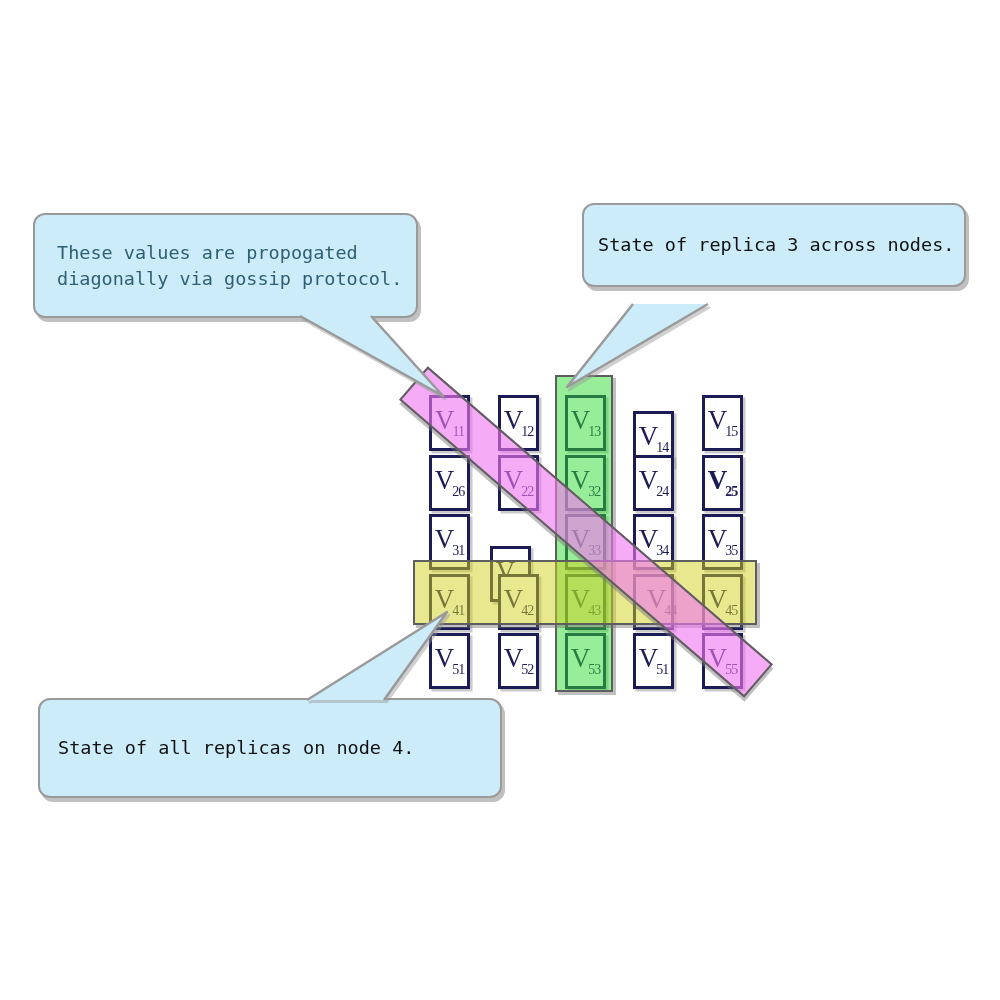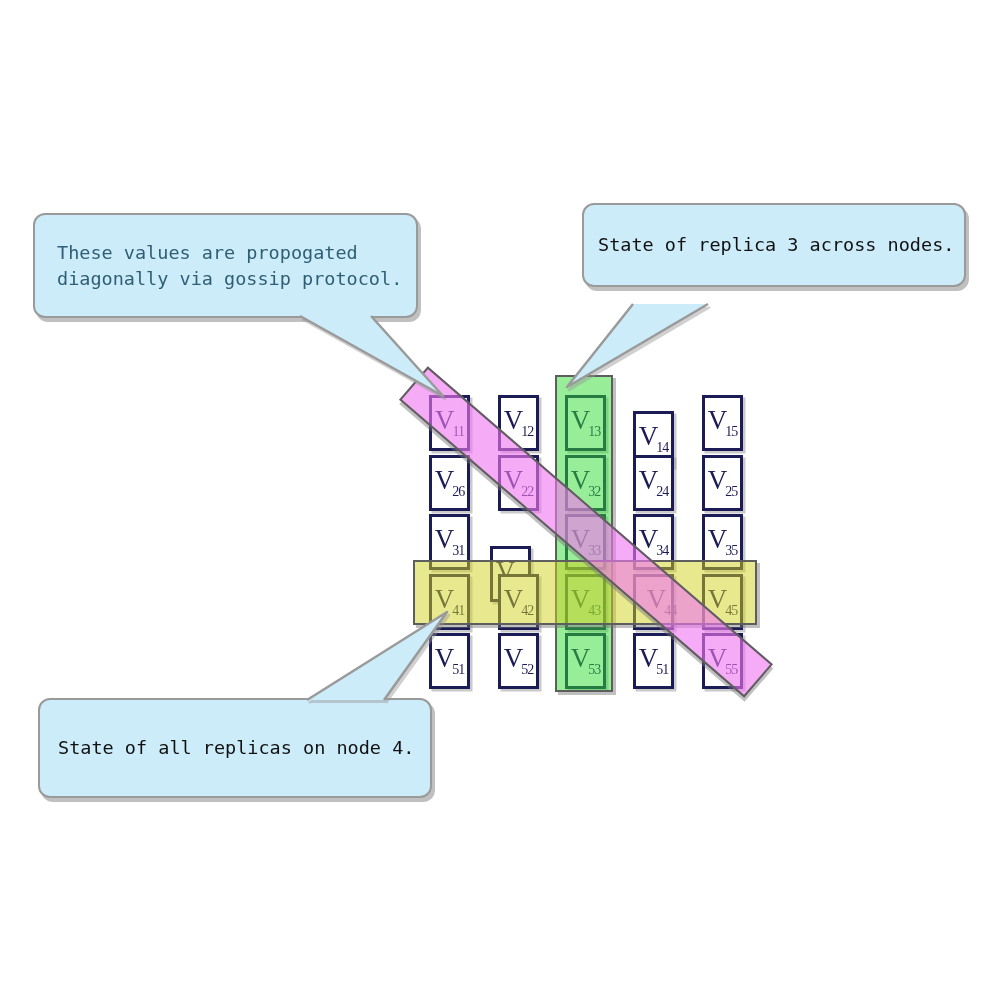--- a/index.html
+++ b/index.html
@@ -53,21 +53,21 @@
     border:2px solid var(--callout-border);
     border-radius:12px;
     box-shadow:3px 4px 0 rgba(140,140,140,0.55);
     display:flex; align-items:center;
     z-index:5;
     font-size:18.5px; line-height:26px;
     color:var(--callout-text);
   }
   #callout-diagonal { left:33px;  top:213px; width:385px; height:105px; padding:0 8px 0 22px; color:var(--callout-alt-text); }
   #callout-replica  { left:582px; top:203px; width:384px; height:84px; padding:0 6px 0 14px; white-space:nowrap; }
-  #callout-node     { left:38px;  top:698px; width:394px; height:100px; padding:0 6px 0 18px; white-space:nowrap; }
+  #callout-node     { left:38px;  top:698px; width:464px; height:100px; padding:0 6px 0 18px; white-space:nowrap; }
 
   #tails { position:absolute; left:0; top:0; width:1000px; height:1000px; z-index:6; pointer-events:none; }
   #tails path {
     fill:var(--callout-bg);
     stroke:var(--callout-border);
     stroke-width:2.5;
     stroke-linejoin:round;
     filter:drop-shadow(2px 3px 0 rgba(150,150,150,0.45));
   }
 </style>
@@ -97,21 +97,21 @@
       </div>
       <div class="cell" style="left: 498px; top: 455px;">
         <span class="cell-label"><span>V</span><span class="subnum">22</span></span>
       </div>
       <div class="cell" style="left: 565px; top: 455px;">
         <span class="cell-label"><span>V</span><span class="subnum">32</span></span>
       </div>
       <div class="cell" style="left: 633px; top: 455px;">
         <span class="cell-label"><span>V</span><span class="subnum">24</span></span>
       </div>
-      <div class="cell" style="left: 702px; top: 455px;">
+      <div class="cell" style="left: 702px; top: 455px; font-weight: bold;">
         <span class="cell-label"><span>V</span><span class="subnum">25</span></span>
       </div>
       <div class="cell" style="left: 429px; top: 514px;">
         <span class="cell-label"><span>V</span><span class="subnum">31</span></span>
       </div>
       <div class="cell" style="left: 490px; top: 514px; margin-top: 32px;">
         <span class="cell-label"><span>V</span><span class="subnum">32</span></span>
       </div>
       <div class="cell" style="left: 565px; top: 514px;">
         <span class="cell-label"><span>V</span><span class="subnum">33</span></span>

